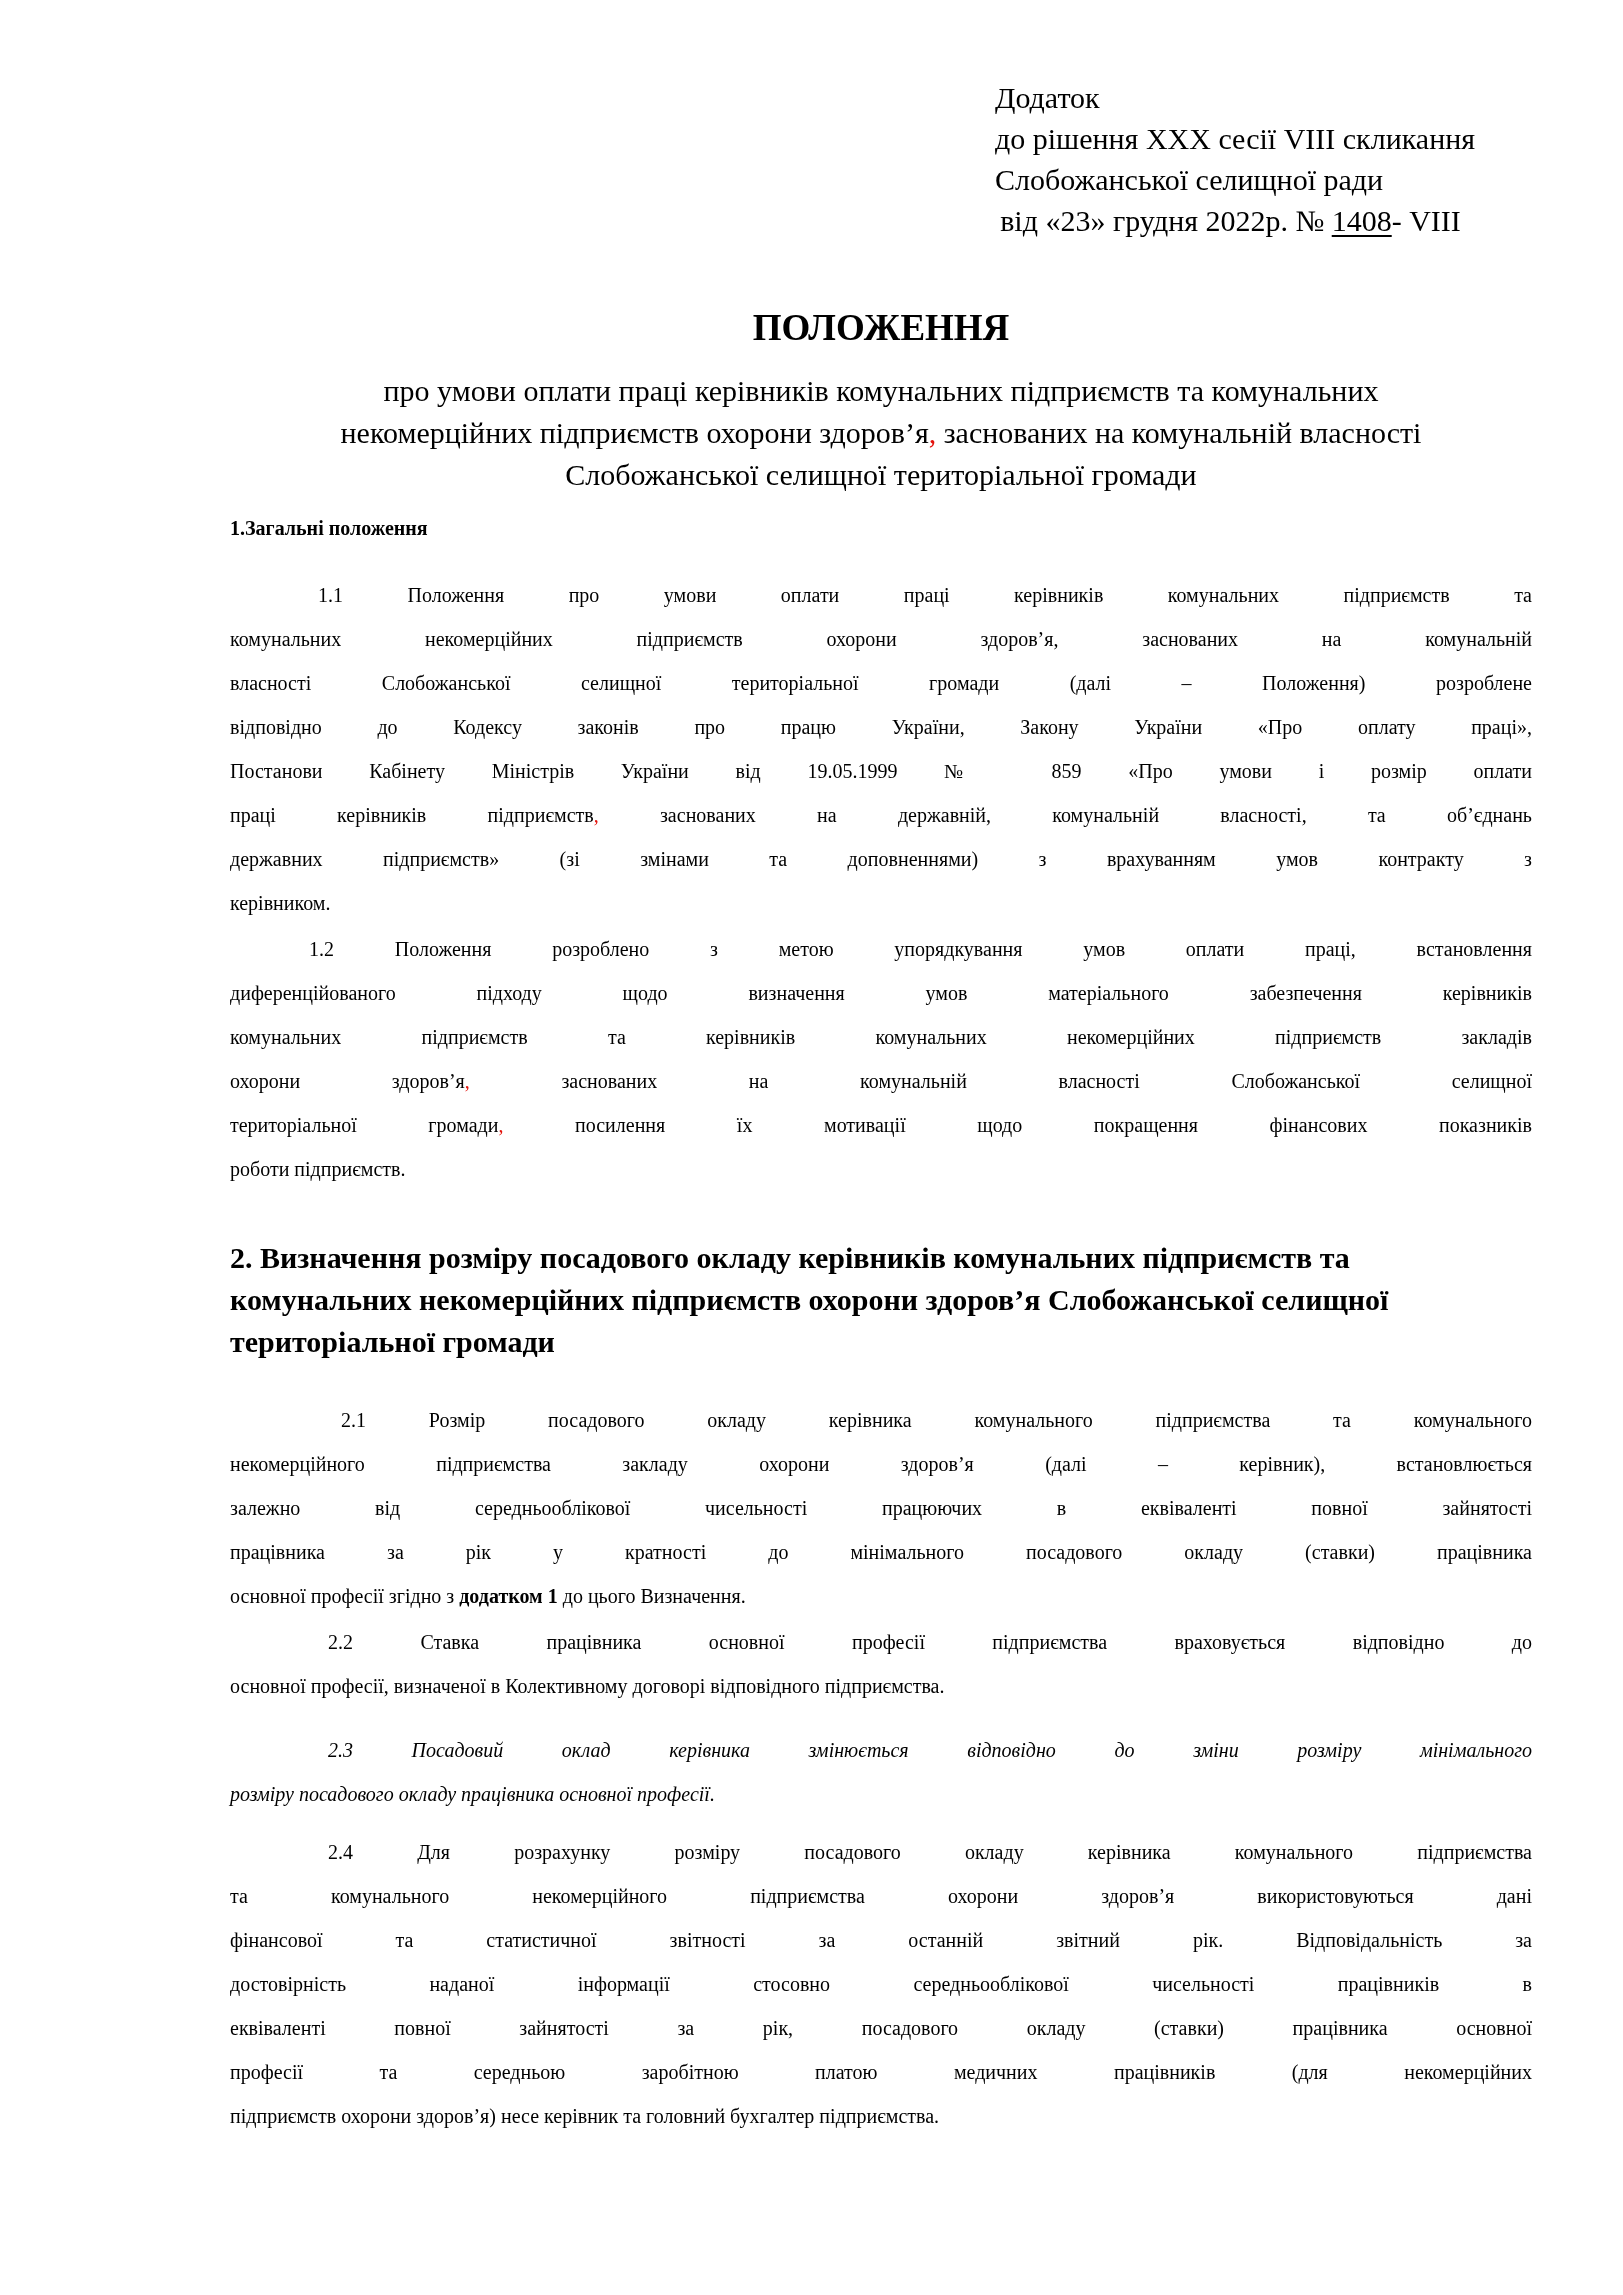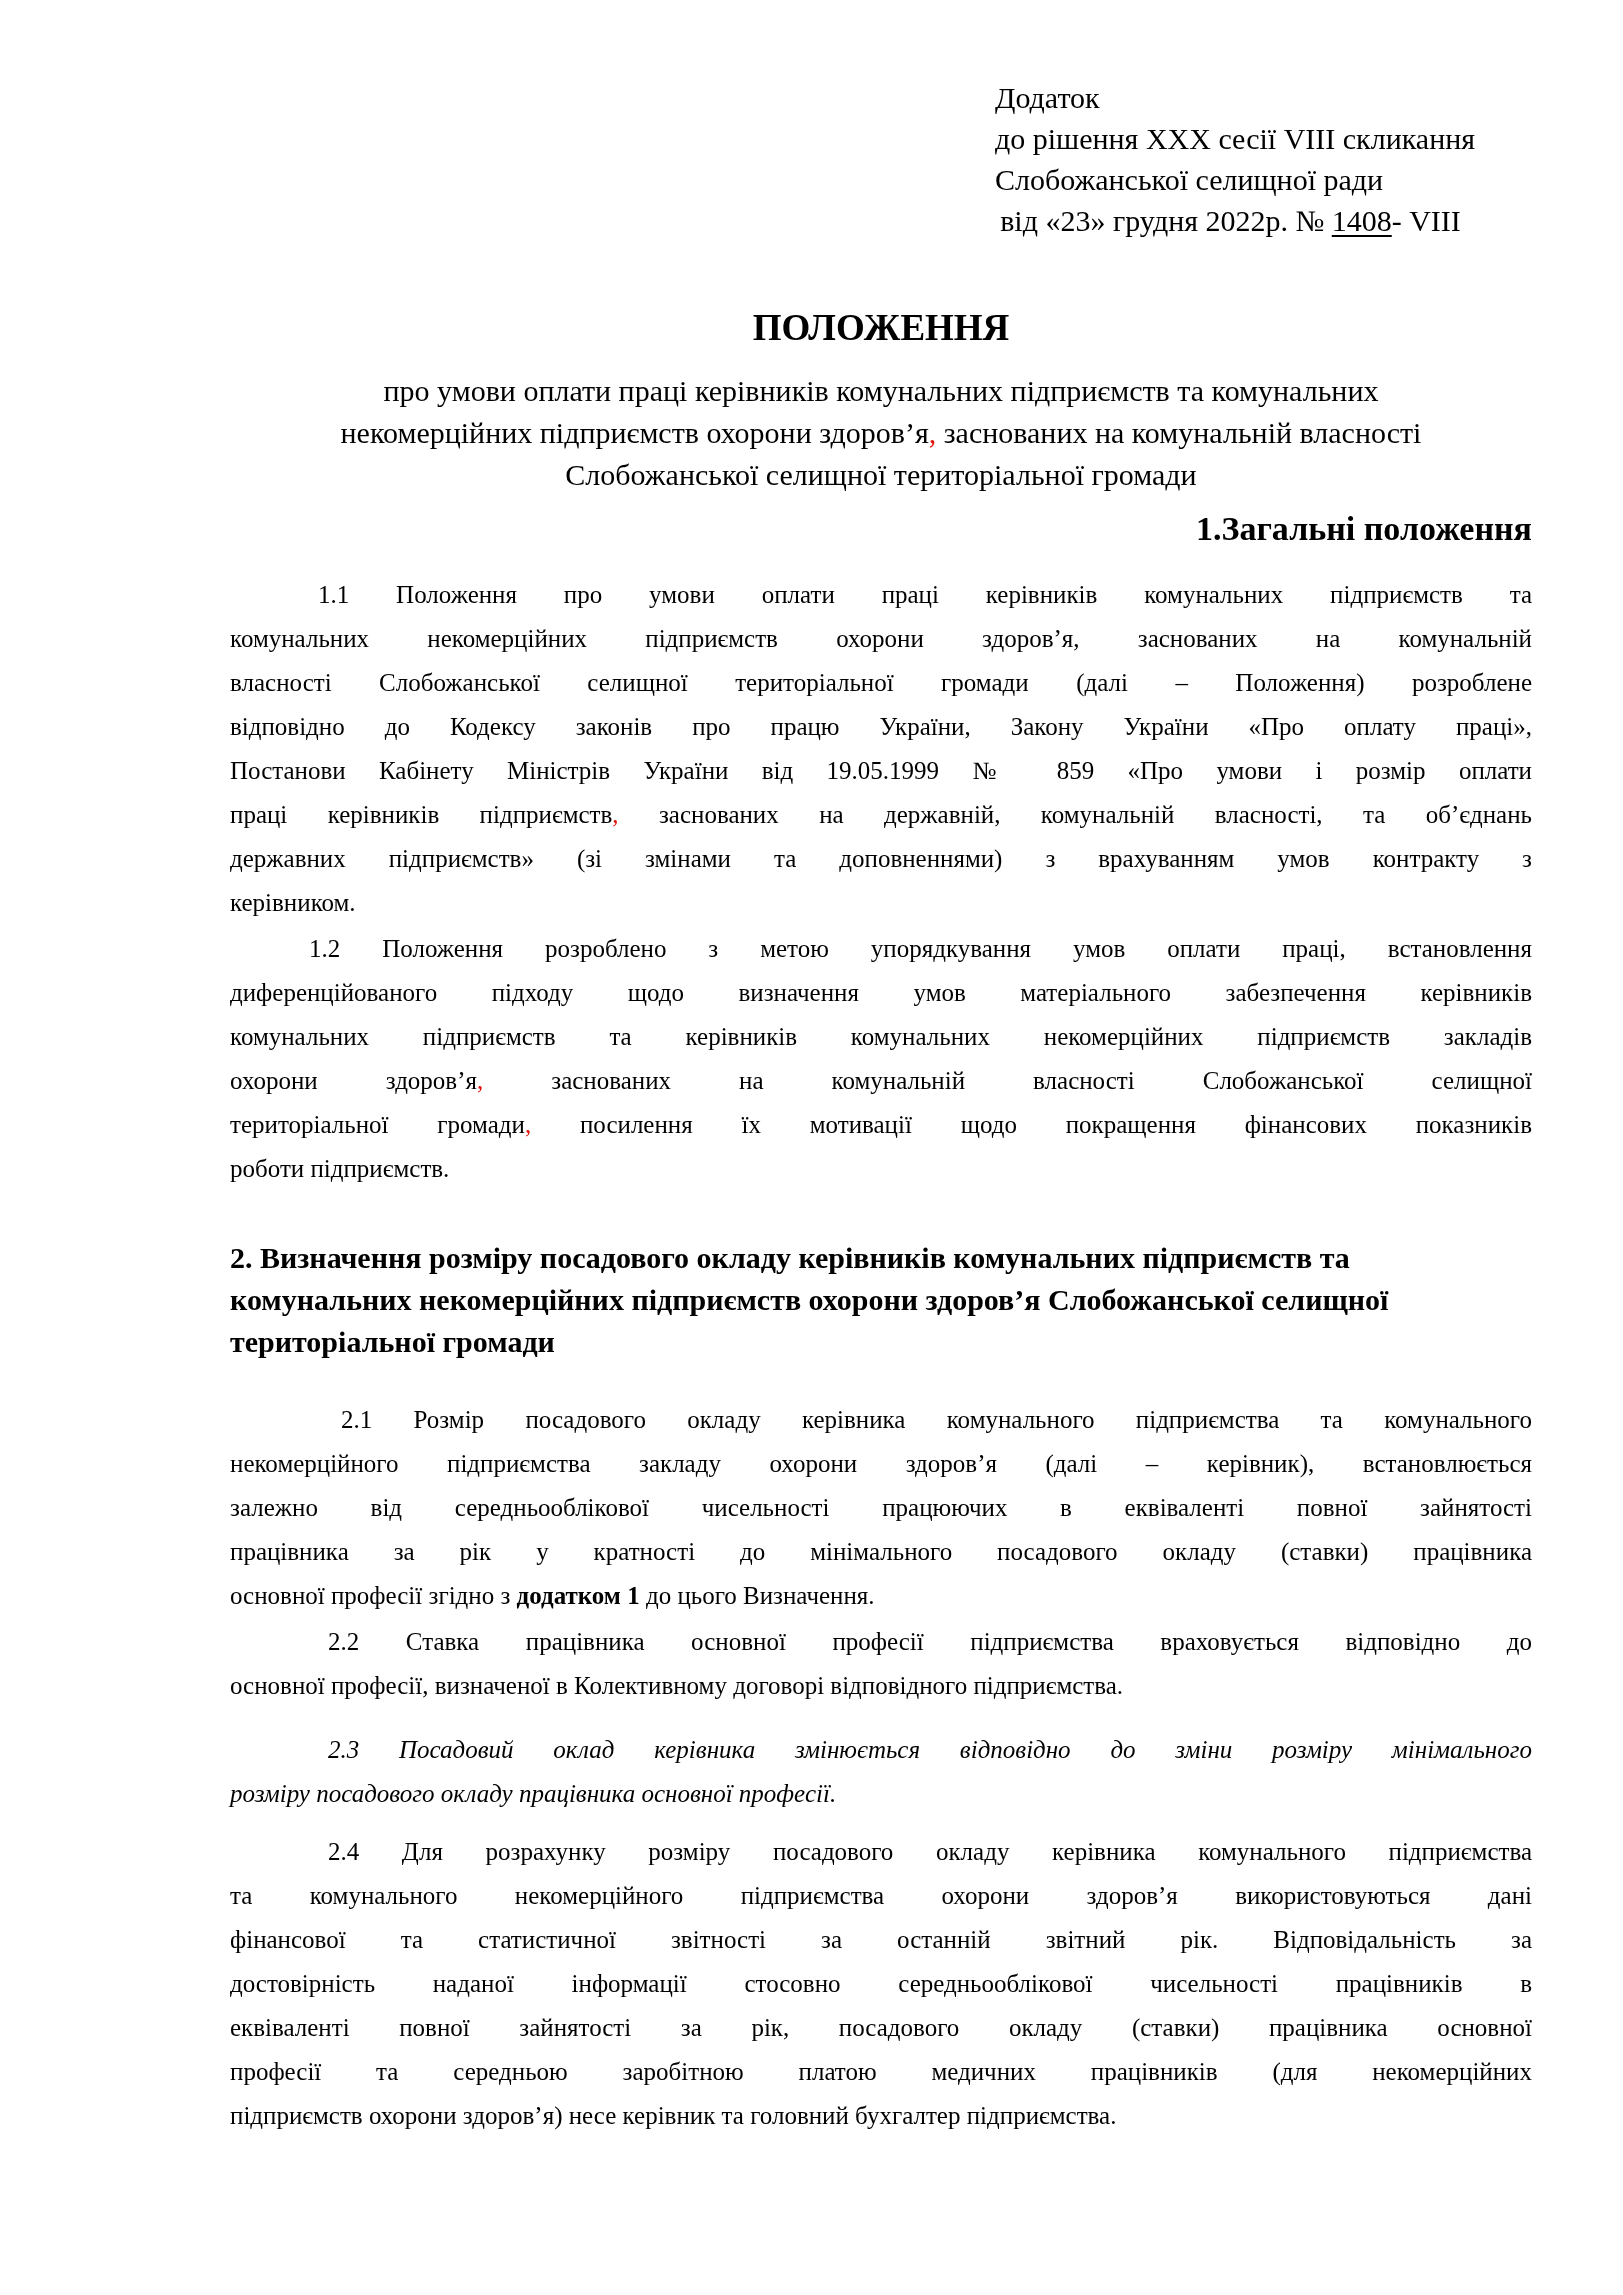--- a/index.html
+++ b/index.html
@@ -44,30 +44,30 @@
     text-align: center;
     font-size: 30px;
     line-height: 42px;
   }
   .subtitle .line { display: block; }
   .red { color: #e3120b; }
   .h1 {
     position: absolute;
     left: 0; right: 0;
     top: 509px;
-    text-align: right;
+    text-align: left;
     font-weight: bold;
-    font-size: 34px;
+    font-size: 20px;
     line-height: 39px;
   }
   .para {
     position: absolute;
     left: 0;
     width: 1302px;
-    font-size: 25px;
+    font-size: 20px;
     line-height: 44px;
     text-align: justify;
     text-align-last: left;
   }
   .para .line {
     display: block;
     text-align: justify;
     text-align-last: justify;
     white-space: nowrap;
     overflow: visible;

